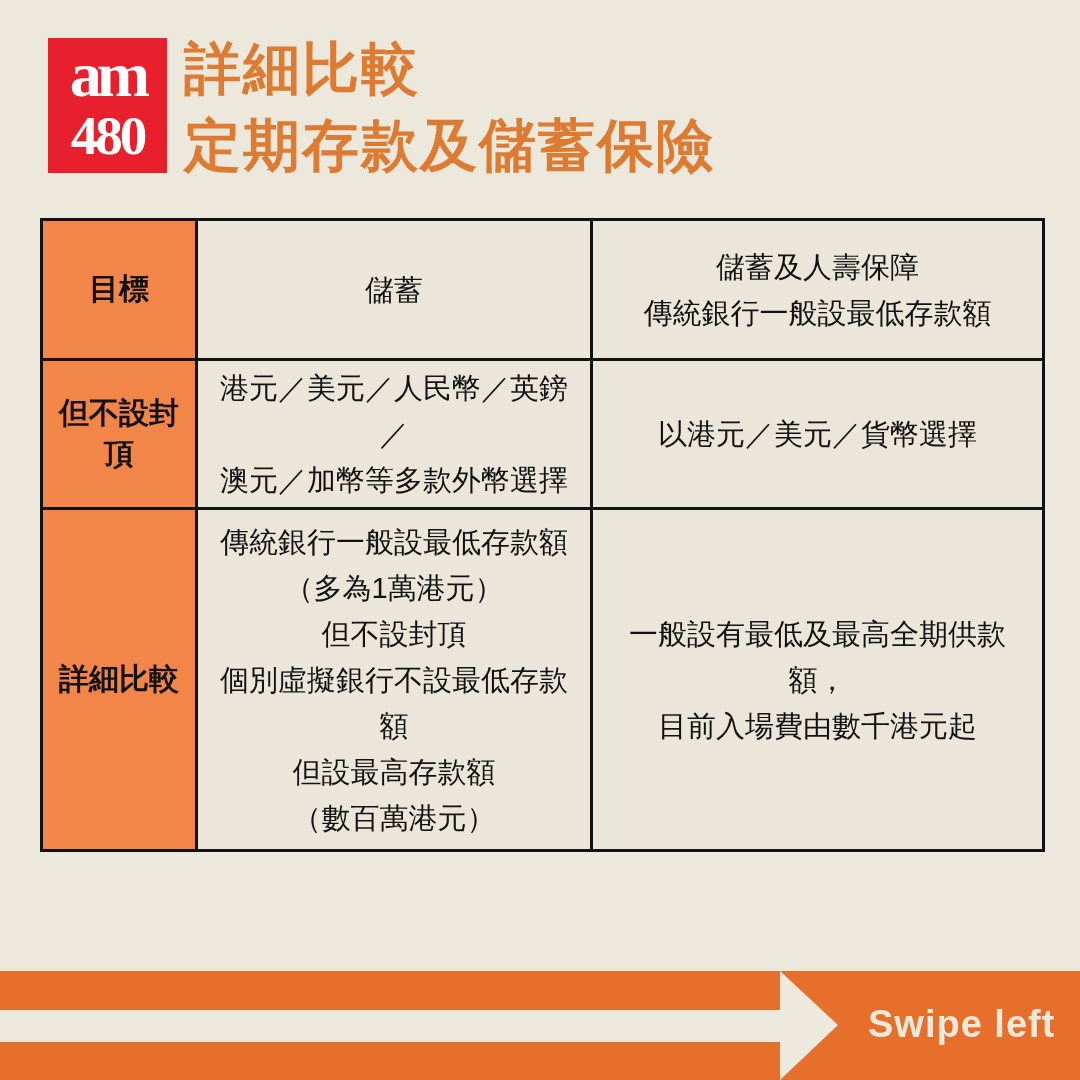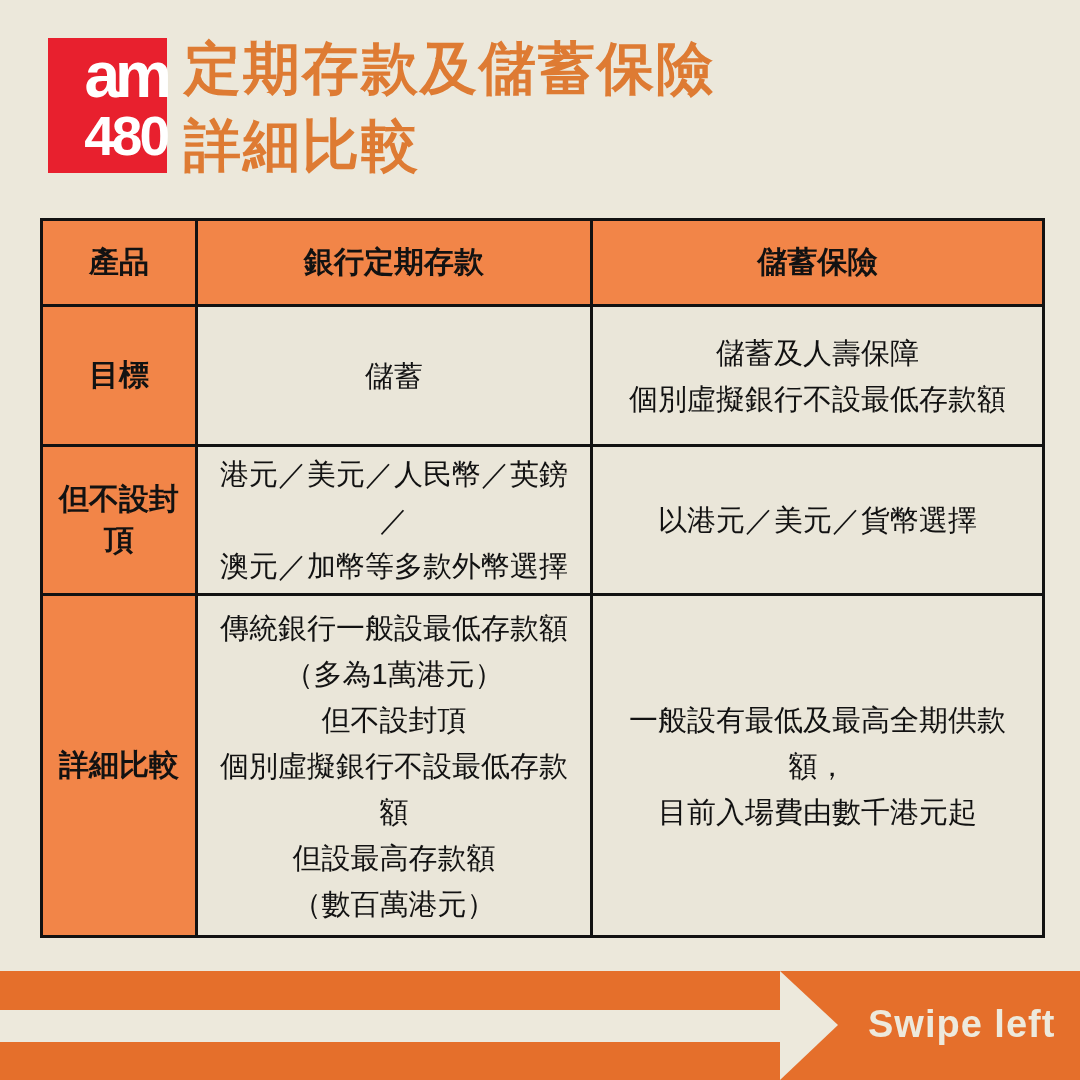--- a/index.html
+++ b/index.html
@@ -20,22 +20,23 @@
     overflow: hidden;
     position: relative;
   }
   .page { position: absolute; inset: 0; }
 
   
   .logo {
     position: absolute; left: 48px; top: 38px;
     width: 119px; height: 135px;
     background: var(--logo-red);
-    color: #ffffff; text-align: right;
+    color: #ffffff; text-align: center;
     font-weight: bold;
+    font-family: Liberation Serif, serif;
   }
   .logo-am  { font-size: 64px; line-height: 62px; margin-top: 6px; letter-spacing: -5px; }
   .logo-730 { font-size: 55px; line-height: 60px; letter-spacing: -3px; }
 
   
   .title {
     position: absolute; left: 184px; top: 30px;
     color: var(--orange-title);
     font-weight: bold; font-size: 57px; line-height: 77px;
     letter-spacing: 2px; white-space: nowrap;
@@ -100,41 +101,36 @@
 <body>
 
 <div class="page">
 
   <div class="logo">
     <div class="logo-am">am</div>
     <div class="logo-730">480</div>
   </div>
 
   <div class="title">
+    <div>詳細比較</div>
     <div>定期存款及儲蓄保險</div>
-    <div>詳細比較</div>
   </div>
 
   <table class="compare-table">
     <colgroup>
       <col style="width:155px">
       <col style="width:395px">
       <col style="width:452px">
     </colgroup>
     <tbody>
-        <tr class="hdr">
-      <th>產品</th>
-      <th>銀行定期存款</th>
-      <th>儲蓄保險</th>
-    </tr>
     <tr class="r1">
       <th class="row-label">目標</th>
       <td>儲蓄</td>
       <td>儲蓄及人壽保障
-個別虛擬銀行不設最低存款額</td>
+傳統銀行一般設最低存款額</td>
     </tr>
     <tr class="r2">
       <th class="row-label">但不設封頂</th>
       <td>港元／美元／人民幣／英鎊／
 澳元／加幣等多款外幣選擇</td>
       <td>以港元／美元／貨幣選擇</td>
     </tr>
     <tr class="r3">
       <th class="row-label">詳細比較</th>
       <td>傳統銀行一般設最低存款額

